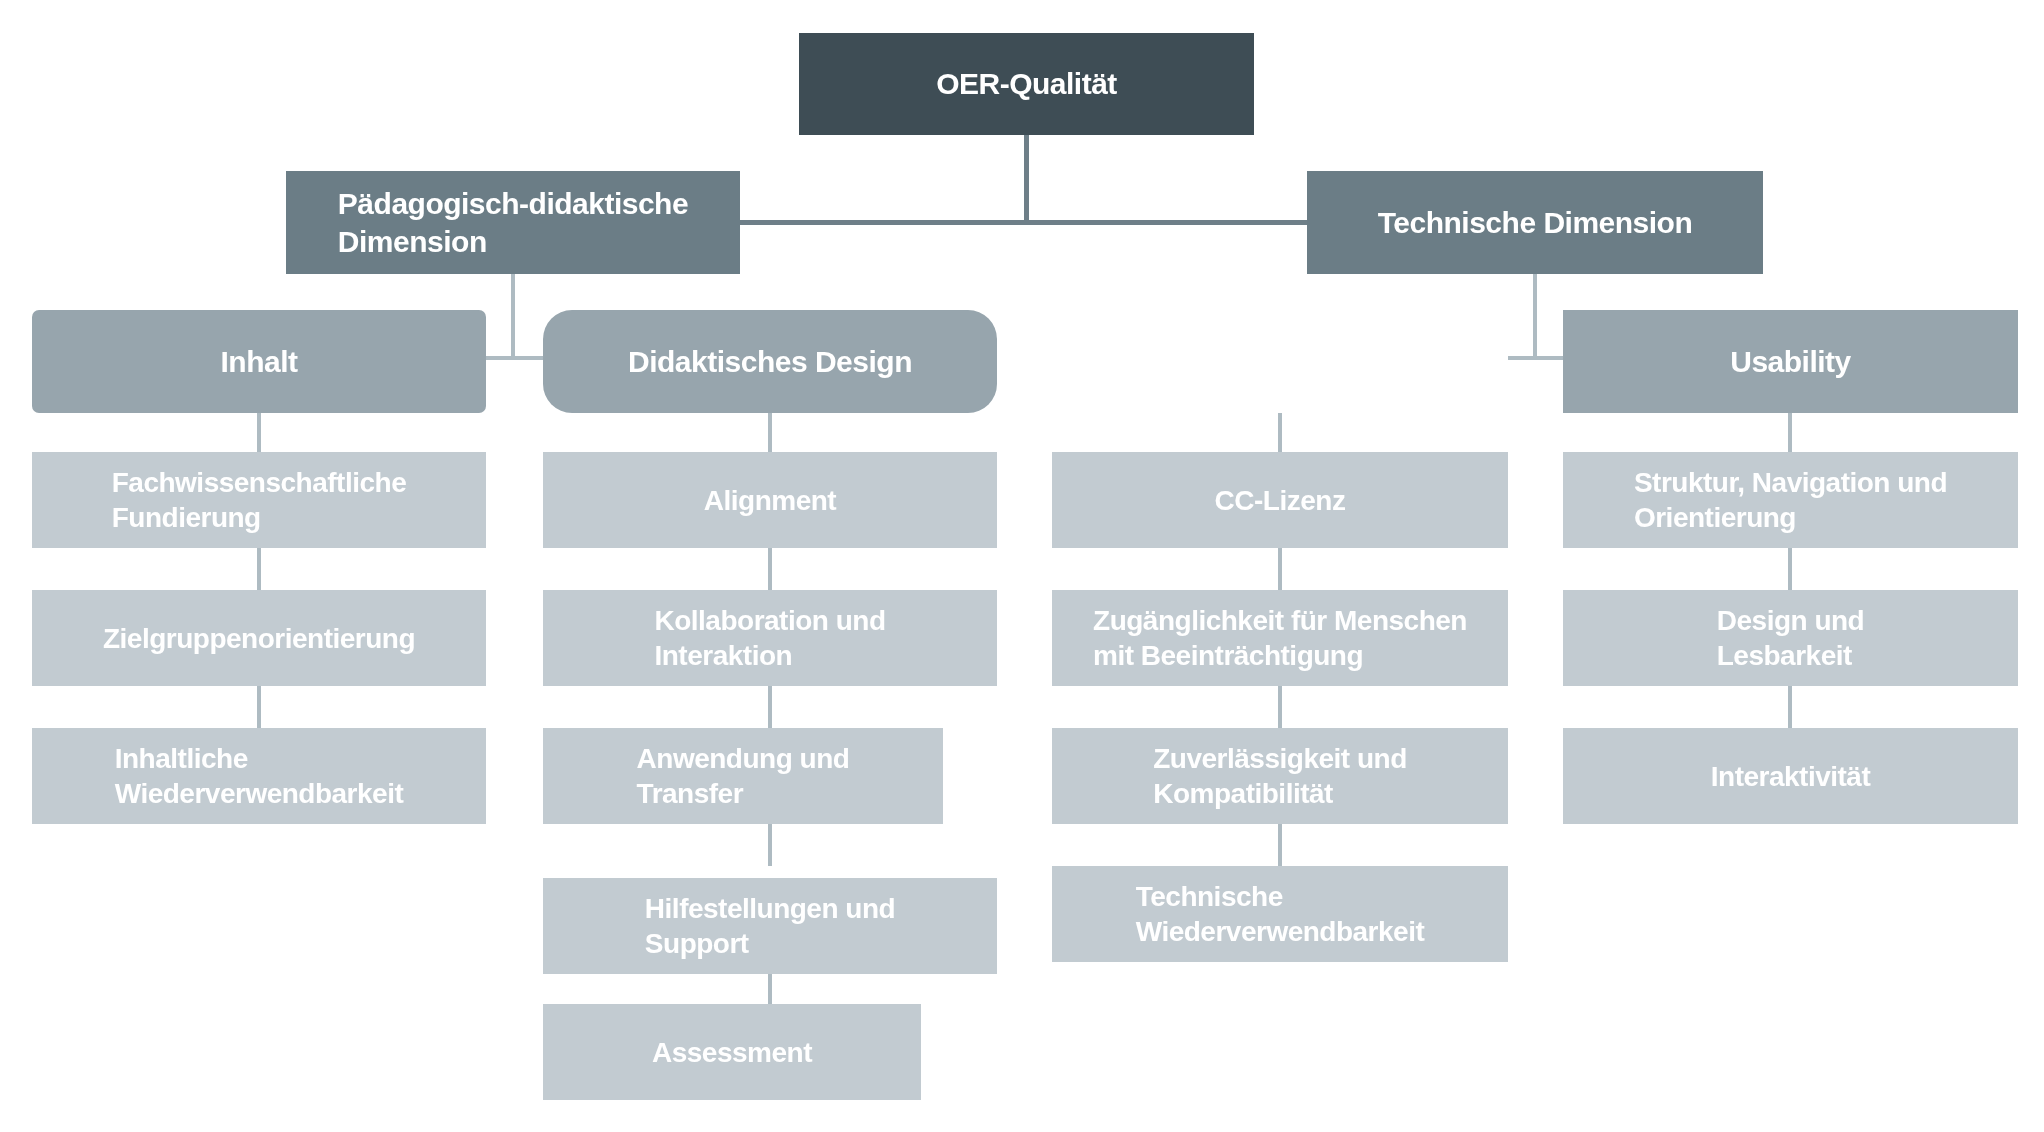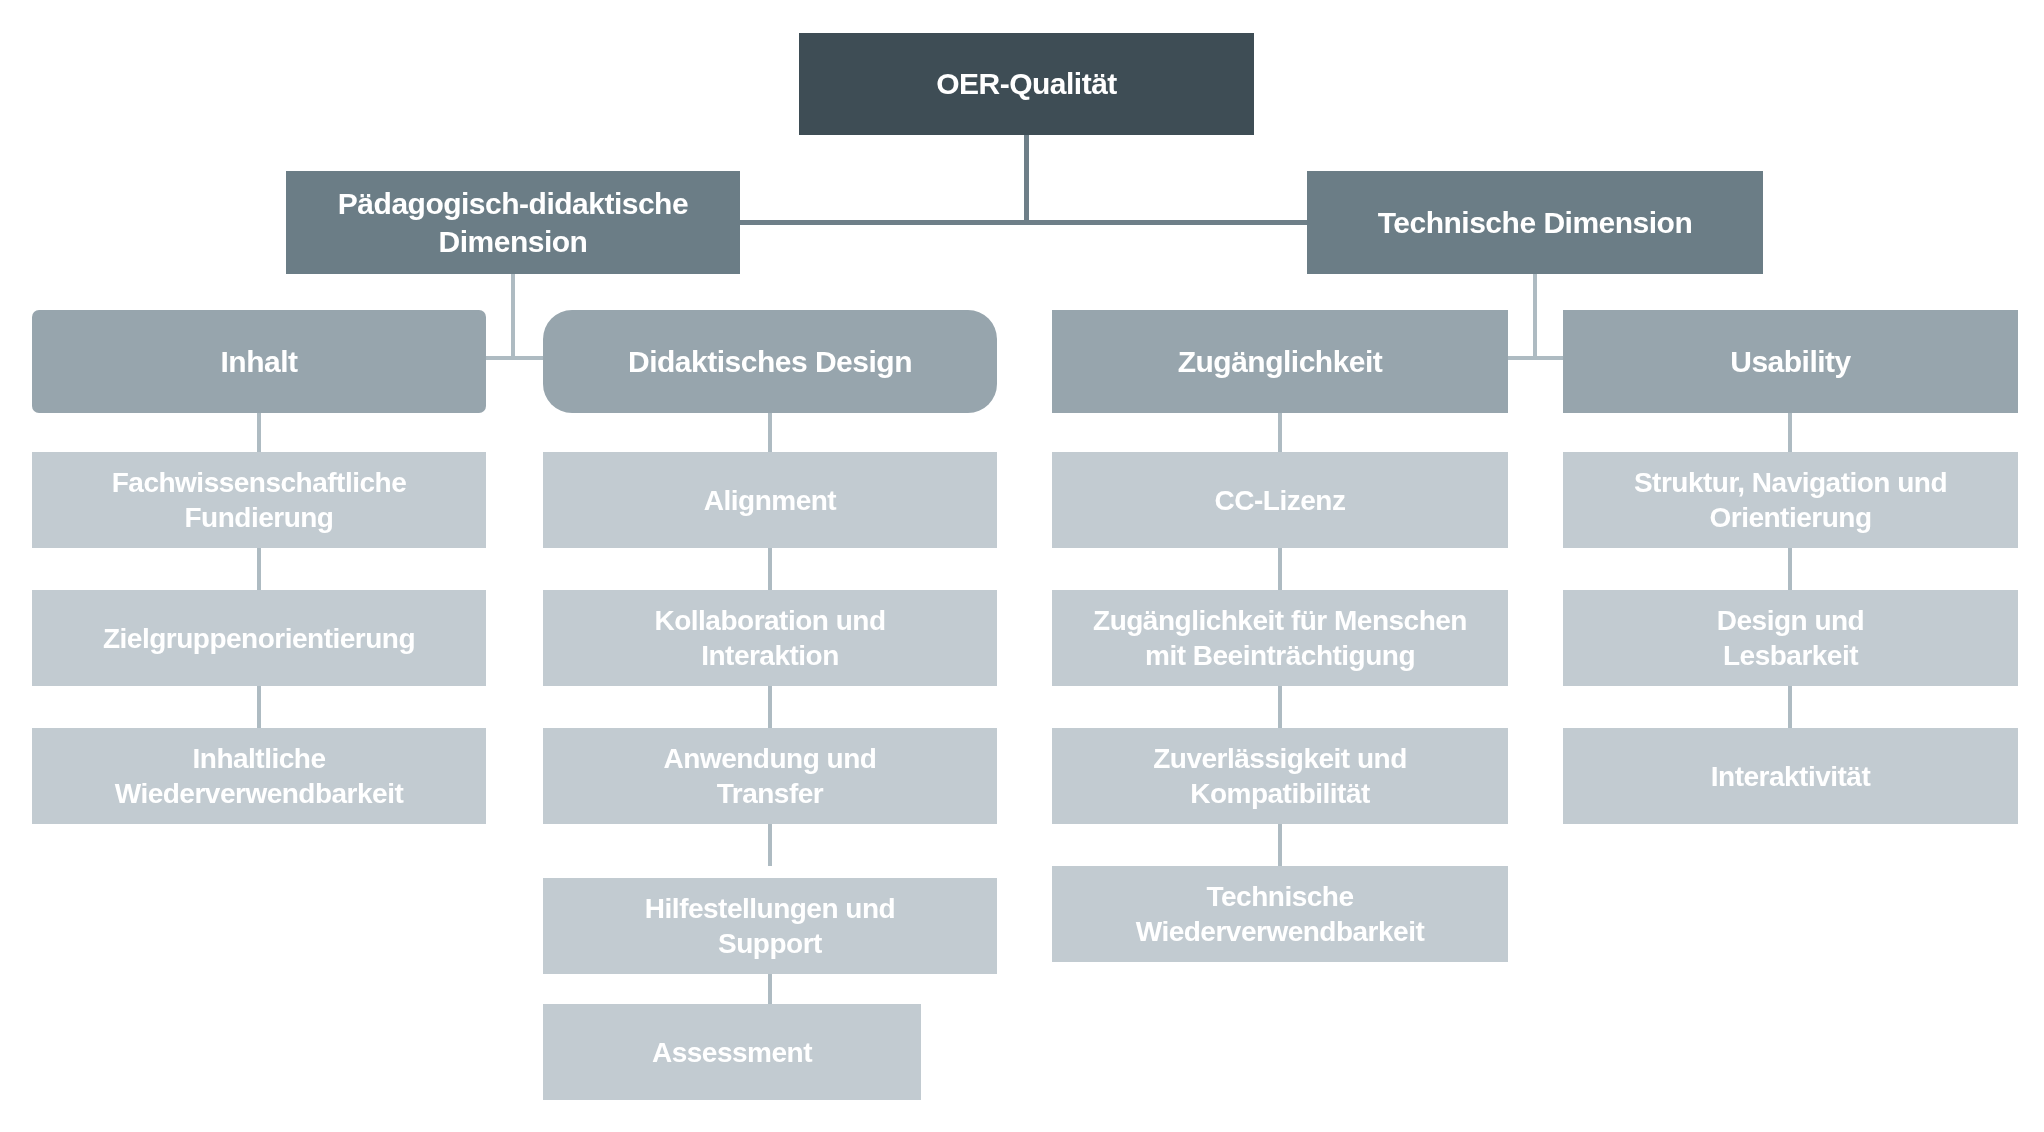--- a/index.html
+++ b/index.html
@@ -13,21 +13,20 @@
     height: 1132px;
     background: var(--page_bg, #ffffff);
     font-family: "Liberation Sans", sans-serif;
     overflow: hidden;
   }
   .box {
     position: absolute;
     display: flex;
     align-items: center;
     justify-content: center;
-    text-align: center;
     color: var(--text_color, #ffffff);
     font-weight: bold;
     white-space: pre-line;
     letter-spacing: -0.5px;
     line-height: 1.25;
     padding: 12px 8px;
     box-sizing: border-box;
   }
   .lvl-root { background: var(--root_bg, #3e4d55); font-size: 30px; }
   .lvl-dim  { background: var(--dim_bg,  #6b7d86); font-size: 30px; }
@@ -70,33 +69,32 @@
   <div class="line line-light" style="left:1788px; top:686px; width:4px; height:42px;"></div>
 
   <div class="box lvl-root" style="left:799px; top:33px; width:455px; height:102px;">OER-Qualität</div>
 
   <div class="box lvl-dim" style="left:286px; top:171px; width:454px; height:103px;">Pädagogisch-didaktische
 Dimension</div>
   <div class="box lvl-dim" style="left:1307px; top:171px; width:456px; height:103px;">Technische Dimension</div>
 
   <div class="box lvl-cat" style="left:32px; top:310px; width:454px; height:103px;border-radius:7px;">Inhalt</div>
   <div class="box lvl-cat" style="left:543px; top:310px; width:454px; height:103px;border-radius:29px;">Didaktisches Design</div>
-  <div class="box lvl-cat" style="left:1052px; top:310px; width:456px; height:103px;">Zugänglichkeit</div>
   <div class="box lvl-cat" style="left:1563px; top:310px; width:455px; height:103px;">Usability</div>
 
   <div class="box lvl-item" style="left:32px; top:452px; width:454px; height:96px;">Fachwissenschaftliche
 Fundierung</div>
   <div class="box lvl-item" style="left:32px; top:590px; width:454px; height:96px;">Zielgruppenorientierung</div>
   <div class="box lvl-item" style="left:32px; top:728px; width:454px; height:96px;">Inhaltliche
 Wiederverwendbarkeit</div>
 
   <div class="box lvl-item" style="left:543px; top:452px; width:454px; height:96px;">Alignment</div>
   <div class="box lvl-item" style="left:543px; top:590px; width:454px; height:96px;">Kollaboration und
 Interaktion</div>
-  <div class="box lvl-item" style="left:543px; top:728px; width:454px; height:96px;">Anwendung und
+  <div class="box lvl-item" style="left:543px; top:728px; width:400px; height:96px;">Anwendung und
 Transfer</div>
   <div class="box lvl-item" style="left:543px; top:866px; width:454px; height:96px;margin-top:12px;">Hilfestellungen und
 Support</div>
   <div class="box lvl-item" style="left:543px; top:1004px; width:378px; height:96px;">Assessment</div>
 
   <div class="box lvl-item" style="left:1052px; top:452px; width:456px; height:96px;">CC-Lizenz</div>
   <div class="box lvl-item" style="left:1052px; top:590px; width:456px; height:96px;">Zugänglichkeit für Menschen
 mit Beeinträchtigung</div>
   <div class="box lvl-item" style="left:1052px; top:728px; width:456px; height:96px;">Zuverlässigkeit und
 Kompatibilität</div>

